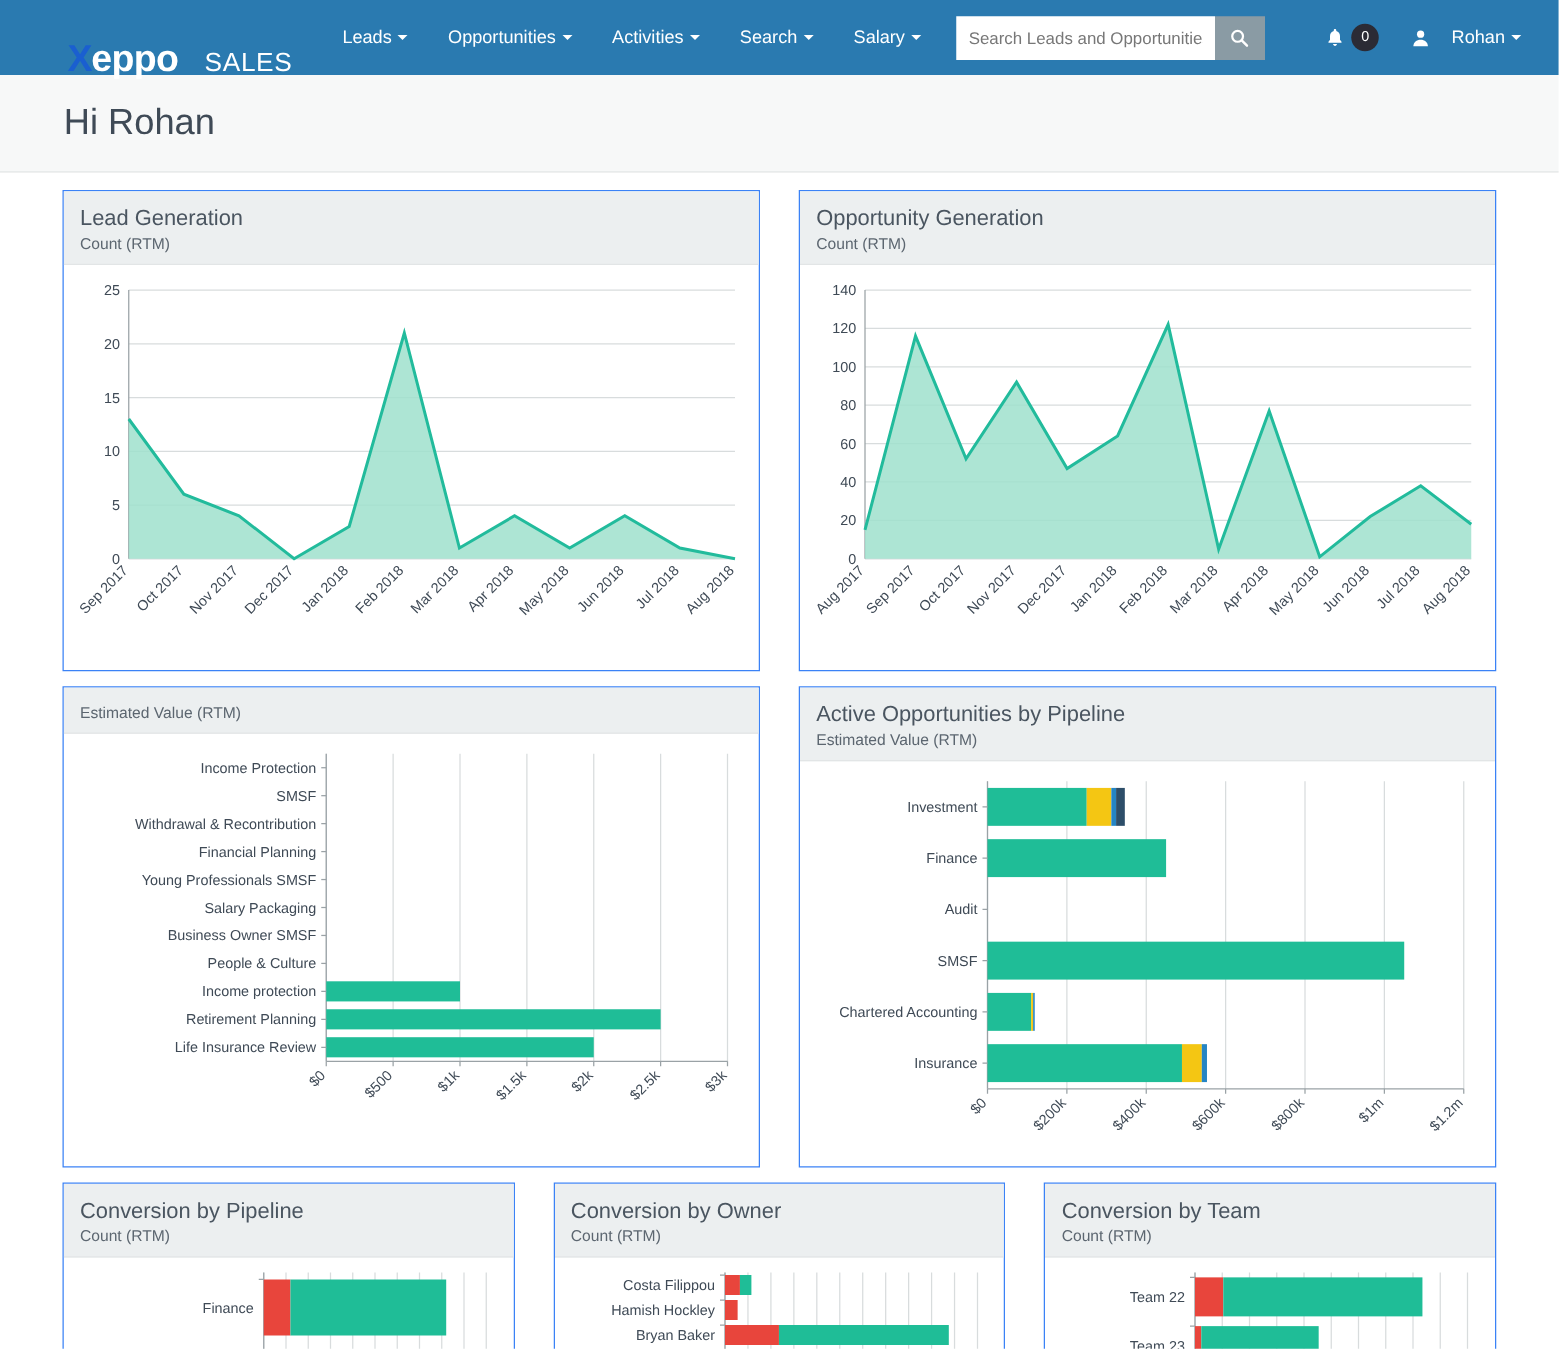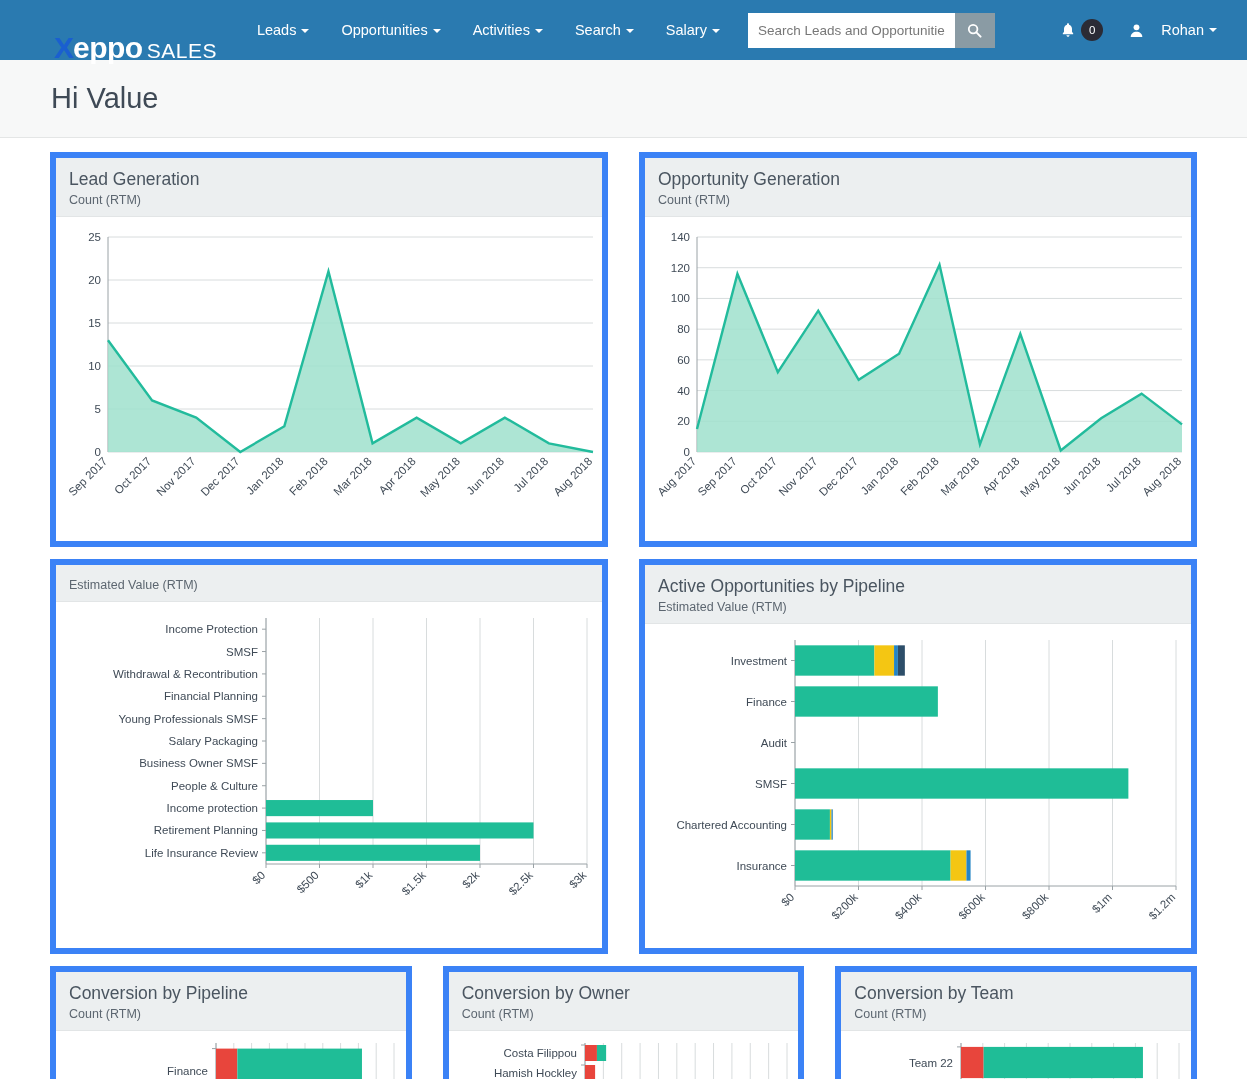--- a/index.html
+++ b/index.html
@@ -37,21 +37,21 @@
     font-size: 30px;
     font-weight: bold;
     color: #ffffff;
     letter-spacing: -0.5px;
     line-height: 1;
     margin-top: 36px;
   }
   .brand-sales {
     font-size: 21px;
     color: #ffffff;
-    margin-left: 4px;
+    margin-left: 21px;
     letter-spacing: 0.5px;
     line-height: 1;
   }
   .nav-items { display: flex; align-items: flex-end; }
   .nav-item {
     color: #ffffff;
     font-size: 14.5px;
     padding: 6px 16px;
     cursor: pointer;
     white-space: nowrap;
@@ -126,21 +126,21 @@
     font-size: 29px;
     font-weight: normal;
     color: #3f4a56;
   }
 
   
   .dash { padding: 14px 50px 0 50px; }
   .row { display: flex; gap: 31px; margin-bottom: 12px; }
   .card {
     background: #ffffff;
-    border: 6px solid #3b82f6;
+    border: 1px solid #3b82f6;
     flex: 1;
     overflow: hidden;
   }
   .card-head {
     background: #eceff0;
     padding: 11px 13px 9px 13px;
     border-bottom: 1px solid #e2e5e6;
   }
   .card-title {
     font-size: 17.5px;
@@ -212,21 +212,21 @@
         <circle cx="8" cy="4.6" r="3.1" fill="#ffffff"></circle>
         <path d="M1.8 15c0-3.4 2.8-5.6 6.2-5.6s6.2 2.2 6.2 5.6z" fill="#ffffff"></path>
       </svg>
       <span class="uname">Rohan</span>
         <span class="caret"></span>
     </div>
   </div>
 </div>
 
 <div class="greeting">
-  <h1>Hi Value</h1>
+  <h1>Hi Rohan</h1>
 </div>
 
 <div class="dash">
 
   <div class="row">
 
     <div class="card">
       <div class="card-head">
         <div class="card-title">Lead Generation</div>
         <div class="card-sub">Count (RTM)</div>

